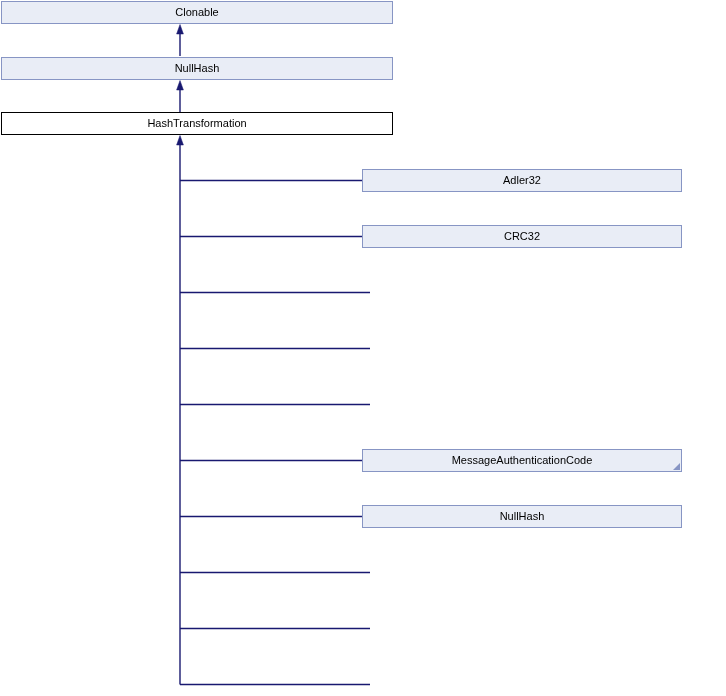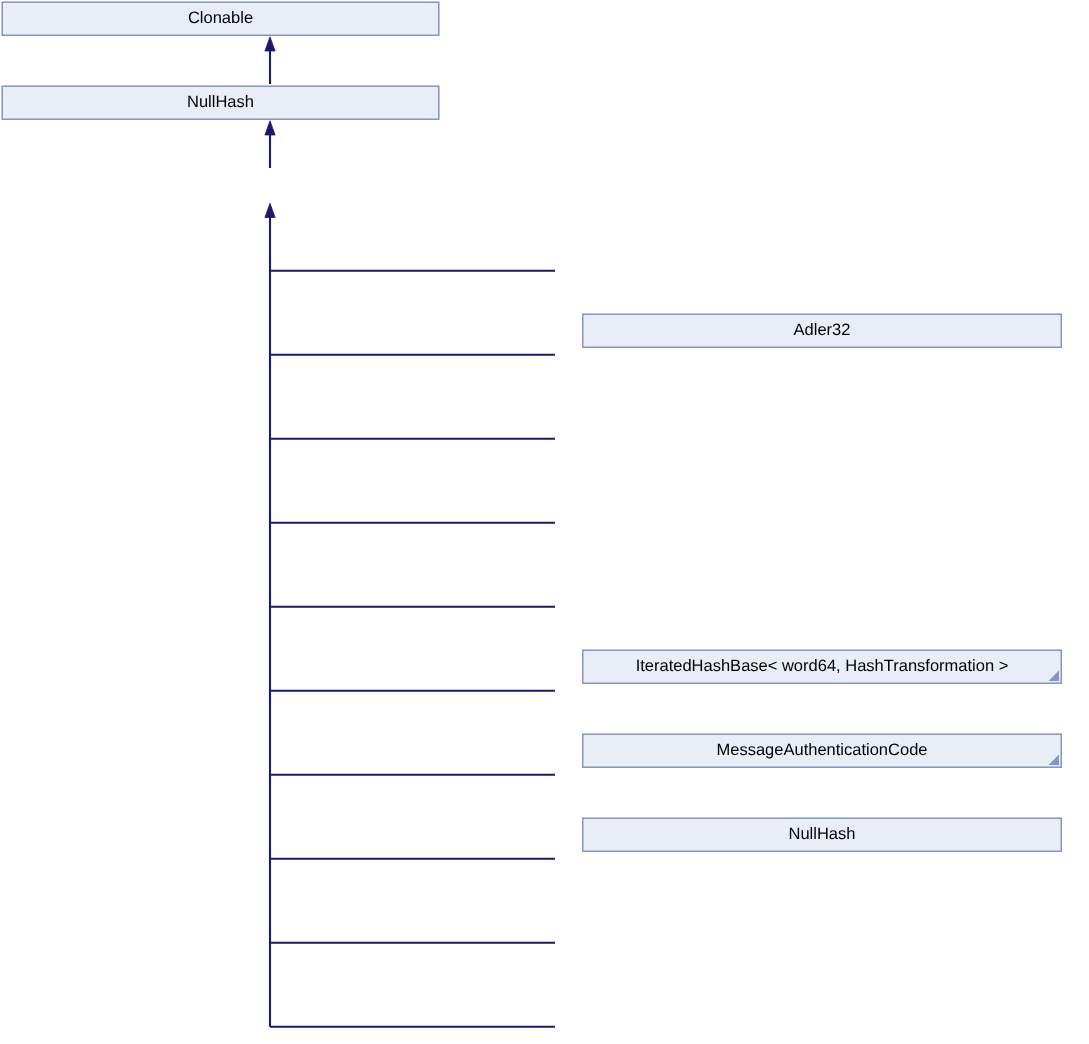--- a/index.html
+++ b/index.html
@@ -28,43 +28,42 @@
     stroke-width: 1.4;
   }
   #edges polygon {
     fill: var(--edge-color, #191970);
     stroke: var(--edge-color, #191970);
     stroke-width: 0.5;
   }
   .node {
     position: absolute;
     left: 1px;
-    width: 292px;
+    width: 392px;
     height: 23px;
     box-sizing: border-box;
     background: var(--node-fill, #E9EDF6);
     border: 1px solid var(--node-border, #8795C4);
     display: flex;
     align-items: center;
     justify-content: center;
     z-index: 1;
     cursor: default;
   }
   .node .lbl {
     white-space: nowrap;
     line-height: 21px;
   }
   .node.main {
     background: var(--main-fill, #ffffff);
     border: 1px solid var(--main-border, #000000);
   }
   .node.derived {
-    left: 388px;
+    left: 362px;
     width: 320px;
-    margin-top: 40px;
   }
   .fold {
     position: absolute;
     right: 1px;
     bottom: 1px;
     width: 0;
     height: 0;
     border-left: 7px solid transparent;
     border-bottom: 7px solid var(--node-border, #8795C4);
   }
@@ -97,28 +96,31 @@
     <line x1="180" y1="684.5" x2="370" y2="684.5"></line>
   </svg>
 
   <div class="node ancestor" style="top:1px">
     <span class="lbl">Clonable</span>
   </div>
   <div class="node ancestor" style="top:57px">
     <span class="lbl">NullHash</span>
   </div>
 
+  <div class="node main" style="top:112px">
+    <span class="lbl">HashTransformation</span>
+  </div>
 
   <div class="node derived" style="top:169px">
     <span class="lbl">Adler32</span>
 
   </div>
-  <div class="node derived" style="top:393px">
-    <span class="lbl">IteratedHashBase&lt; word64, HashTransformation &gt;</span>
-    <span class="fold"></span>
+  <div class="node derived" style="top:225px">
+    <span class="lbl">CRC32</span>
+
   </div>
   <div class="node derived" style="top:449px">
     <span class="lbl">MessageAuthenticationCode</span>
     <span class="fold"></span>
   </div>
   <div class="node derived" style="top:505px">
     <span class="lbl">NullHash</span>
 
   </div>
 

